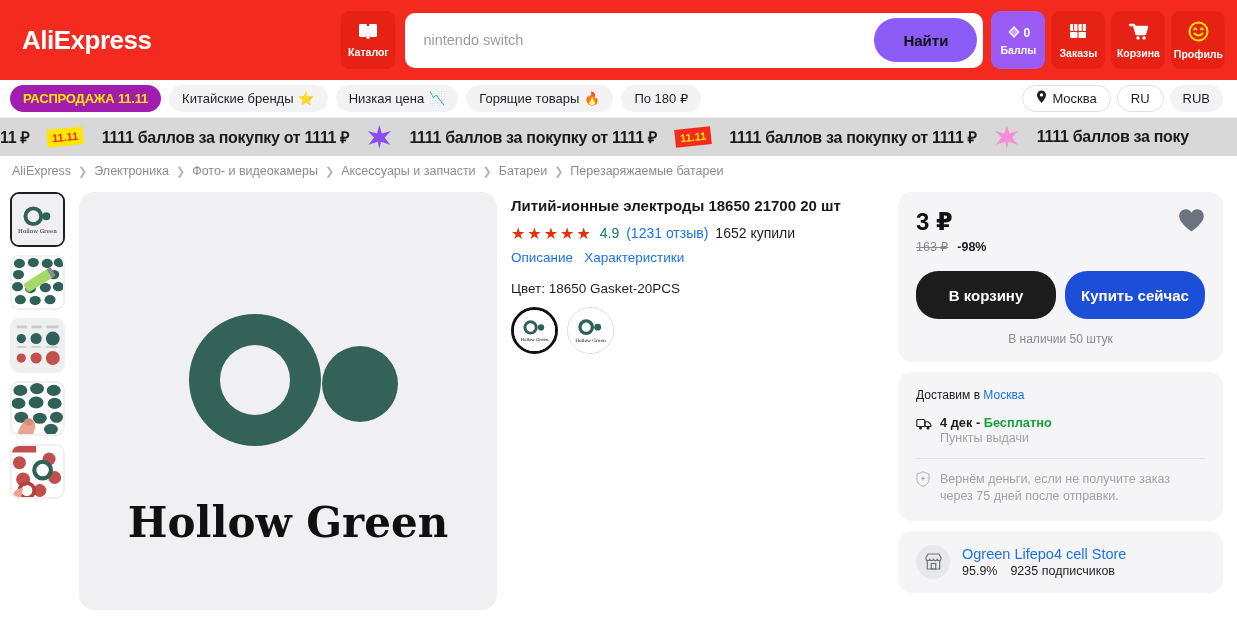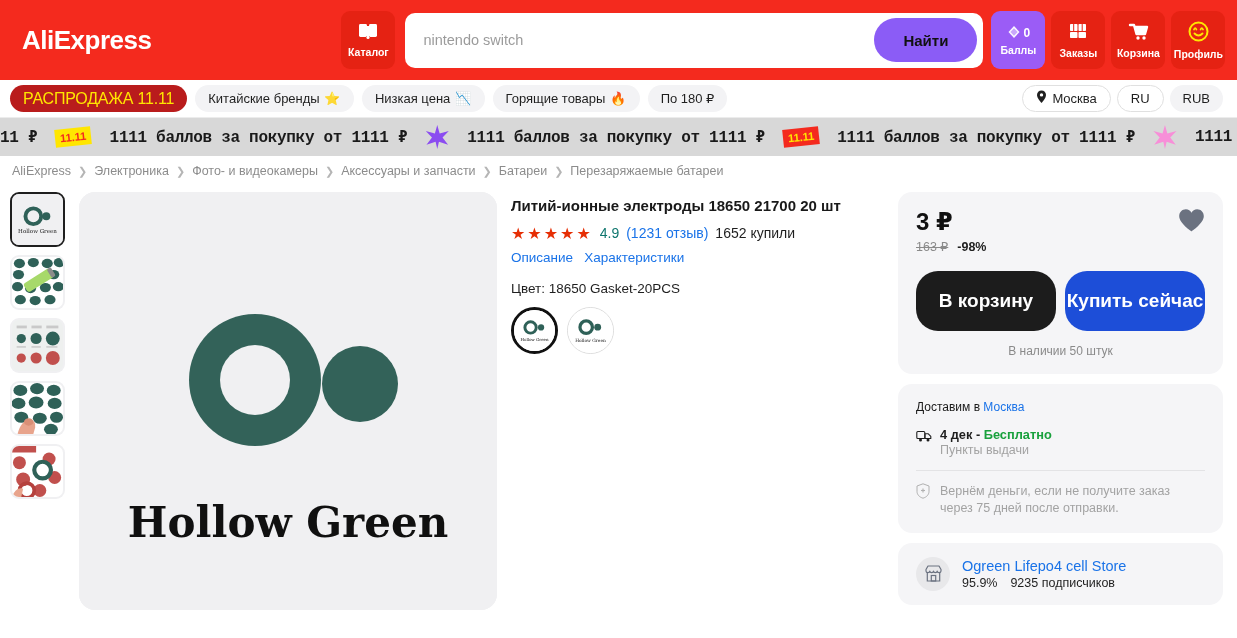--- a/index.html
+++ b/index.html
@@ -116,24 +116,24 @@
     height: 27px;
     padding: 0 13px;
     border-radius: 14px;
     background: #f3f3f5;
     font-size: 13px;
     color: #1f1f1f;
     white-space: nowrap;
     cursor: pointer;
   }
   .chip.sale {
-    background: #b91c1c;
+    background: #a21caf;
     color: #ffe600;
-    font-weight: normal;
-    font-size: 16px;
+    font-weight: bold;
+    font-size: 13px;
     letter-spacing: -0.2px;
   }
   .chip.outline { background: #ffffff; border: 1px solid #e0e0e0; }
   .nav-right { margin-left: auto; display: flex; gap: 6px; align-items: center; }
 
   
   .marquee {
     height: 38px;
     background: #d8d8d8;
     display: flex;
@@ -141,21 +141,21 @@
     gap: 18px;
     padding-left: 0;
     overflow: hidden;
     white-space: nowrap;
   }
   .mq-text {
     font-size: 16px;
     font-weight: bold;
     color: #1a1a1a;
     letter-spacing: -0.3px;
-    font-family: Liberation Mono, monospace;
+    font-family: Liberation Sans, sans-serif;
   }
   .badge1111 {
     display: inline-flex;
     align-items: center; justify-content: center;
     background: #ffe600;
     color: #f42a1e;
     font-size: 11px;
     font-weight: bold;
     padding: 3px 5px;
     transform: rotate(-6deg);
@@ -261,24 +261,24 @@
   }
   .price-head { display: flex; align-items: flex-start; justify-content: space-between; }
   .price-now { font-size: 24px; font-weight: bold; color: #111; }
   .price-old-row { display: flex; align-items: center; gap: 9px; margin-top: 3px; }
   .price-old { font-size: 12.5px; color: #8a8a8a; text-decoration: line-through; }
   .discount { font-size: 12.5px; font-weight: bold; color: #1f1f1f; }
   .heart { cursor: pointer; line-height: 0; }
   .btn-row { display: flex; gap: 9px; margin-top: 17px; }
   .btn {
     flex: 1;
-    height: 60px;
+    height: 48px;
     border: none;
     border-radius: 22px;
-    font-size: 19px;
+    font-size: 15px;
     font-weight: bold;
     font-family: "Liberation Sans", sans-serif;
     color: #ffffff;
     cursor: pointer;
     text-align: center;
   }
   .btn.cart { background: #1c1c1c; }
   .btn.buy { background: #1d4ed8; }
   .stock {
     text-align: center;

